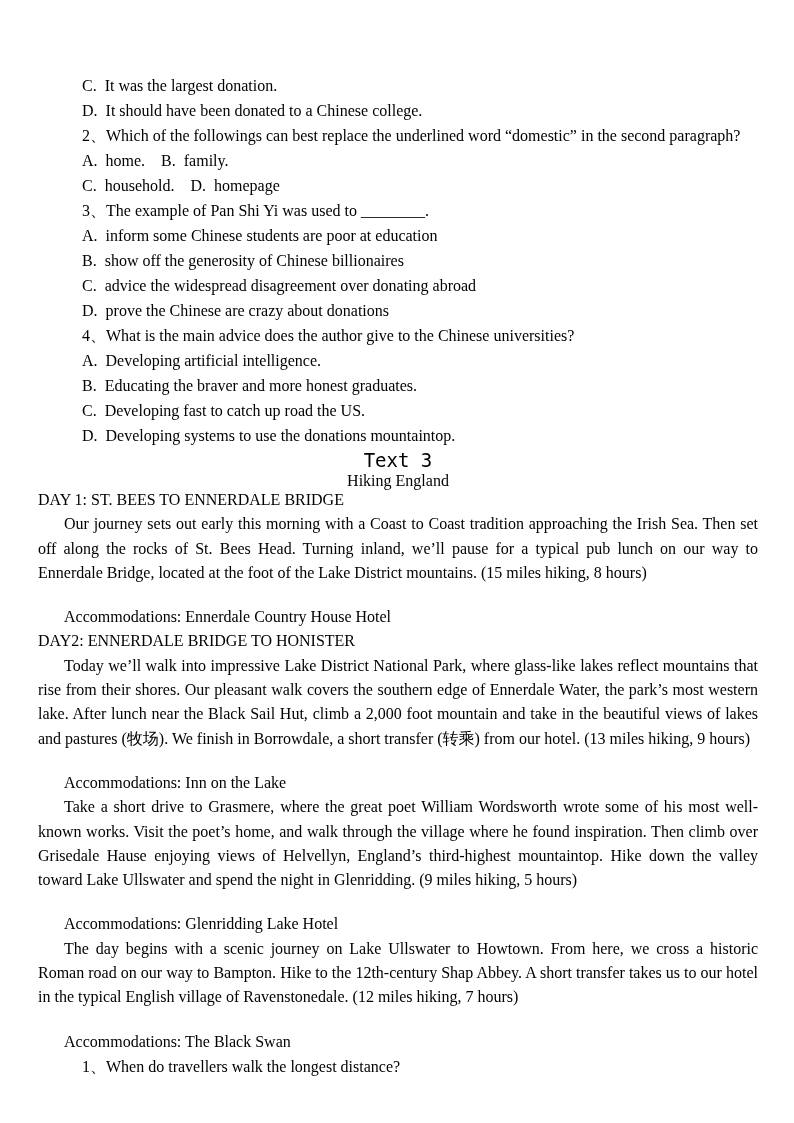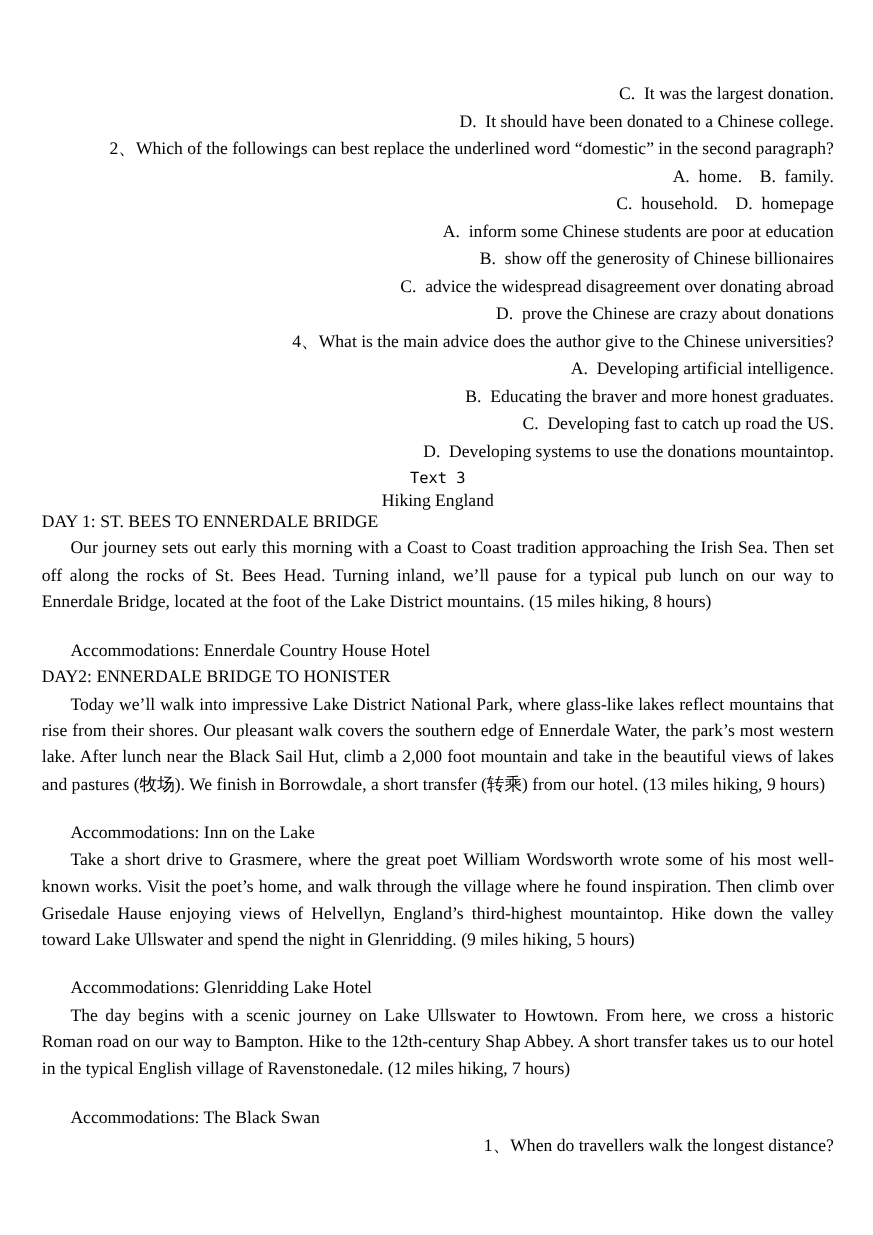--- a/index.html
+++ b/index.html
@@ -16,21 +16,22 @@
   }
   .doc {
     position: absolute;
     top: 73px;
     left: 38px;
     width: 720px;
   }
   .line {               
     line-height: 25px;
     white-space: pre-wrap;
-    text-align: right;
+    text-align: left;
+    margin-left: 44px;
   }
   .bodyline {           
     line-height: 24.3px;
     white-space: pre-wrap;
     text-align: left;
   }
   .para {               
     line-height: 24.3px;
     text-align: justify;
     text-indent: 26px;
@@ -38,37 +39,38 @@
   .accom {              
     line-height: 24.3px;
     text-indent: 26px;
     white-space: pre-wrap;
     margin-top: 20px;
   }
   .center-heading {     
     line-height: 25px;
     text-align: center;
     font-family: "DejaVu Sans Mono", "Liberation Mono", monospace;
-    font-size: 14px;
+    font-size: 19px;
   }
   .tight {              
     line-height: 15px;
     text-align: center;
   }
 </style>
 </head>
 <body>
 
 <div class="page">
   <div class="doc" id="doc">
       <div class="line">C.  It was the largest donation.</div>
       <div class="line">D.  It should have been donated to a Chinese college.</div>
       <div class="line">2、Which of the followings can best replace the underlined word “domestic” in the second paragraph?</div>
       <div class="line">A.  home.    B.  family.</div>
       <div class="line">C.  household.    D.  homepage</div>
+      <div class="line">3、The example of Pan Shi Yi was used to ________.</div>
       <div class="line">A.  inform some Chinese students are poor at education</div>
       <div class="line">B.  show off the generosity of Chinese billionaires</div>
       <div class="line">C.  advice the widespread disagreement over donating abroad</div>
       <div class="line">D.  prove the Chinese are crazy about donations</div>
       <div class="line">4、What is the main advice does the author give to the Chinese universities?</div>
       <div class="line">A.  Developing artificial intelligence.</div>
       <div class="line">B.  Educating the braver and more honest graduates.</div>
       <div class="line">C.  Developing fast to catch up road the US.</div>
       <div class="line">D.  Developing systems to use the donations mountaintop.</div>
       <div class="center-heading">Text 3</div>

